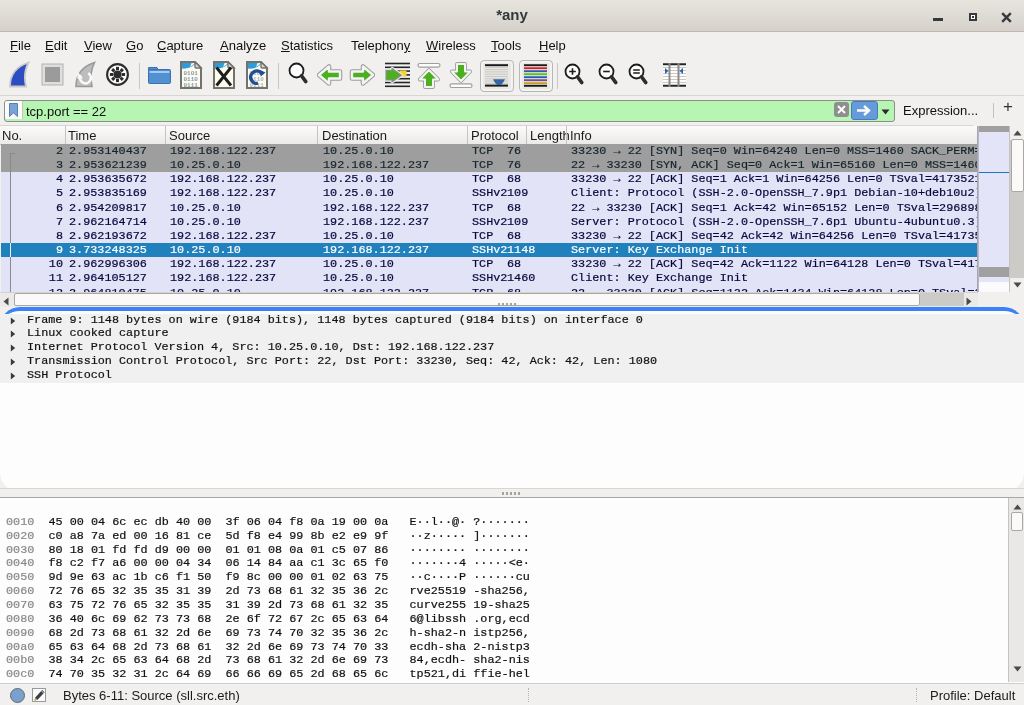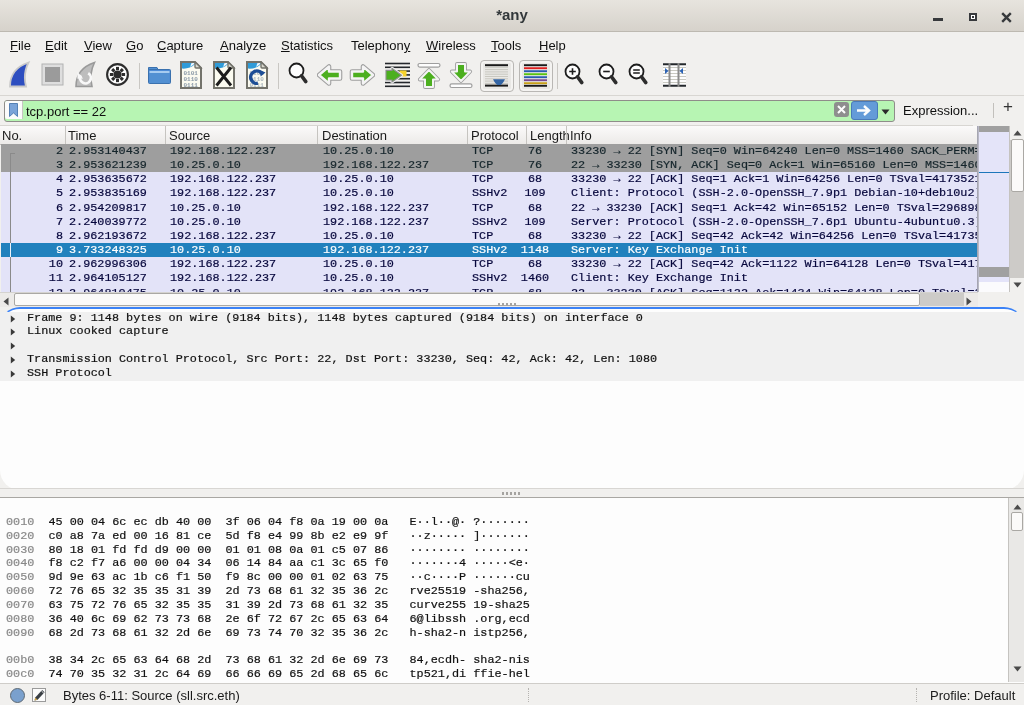--- a/index.html
+++ b/index.html
@@ -30,31 +30,31 @@
 #plheader span{position:absolute;top:2px;}
 #plheader i{position:absolute;top:0;width:1px;height:18px;background:#c6c4c0;font-style:normal;}
 #plist{left:1px;top:144px;width:977px;height:148px;background:#e3e3f8;overflow:hidden;}
 .prow{position:absolute;left:0;width:100%;height:14.15px;line-height:14.15px;white-space:pre;color:#06063c;}
 .prow span{position:absolute;top:0;}
 .prow .c0{left:0;width:62px;text-align:right;}
 .prow .c1{left:68px;}
 .prow .c2{left:169px;}
 .prow .c3{left:322px;}
 .prow .c4{left:471px;}
-.prow .c5{left:506px;width:56px;text-align:center;}
+.prow .c5{left:506px;width:56px;text-align:left;}
 .prow .c6{left:570px;}
 .grey{background:#9e9e9e;color:#16262c;}
 .sel{background:#2181bd;color:#fff;}
 #relline{left:10px;top:153px;width:1px;height:139px;background:#8a8a8a;}
 
 #minimap{left:978px;top:126px;width:31px;height:166px;background:#e4e4f9;border-left:1px solid #b9b9c6;}
 #vscroll1{left:1009px;top:126px;width:15px;height:166px;background:#eceae8;border-left:1px solid #c5c3c0;}
 #hscroll1{left:0;top:292px;width:978px;height:14px;background:#eceae8;border-top:1px solid #d5d3d0;}
 
-#details{left:0;top:307px;width:1024px;height:181px;background:#fdfdfd;border-top:2px solid #3b82f6;border-radius:20px;}
+#details{left:0;top:307px;width:1024px;height:181px;background:#fdfdfd;border-top:4px solid #3b82f6;border-radius:20px;}
 .drow{position:absolute;left:0;width:1024px;height:13.95px;line-height:13.95px;background:#f0f0f0;color:#111;white-space:pre;}
 
 #hexpane{left:0;top:497px;width:1024px;height:185px;background:#fdfdfd;border-top:1px solid #a9a7a3;}
 .hrow{position:absolute;left:6px;height:13.85px;line-height:13.85px;white-space:pre;color:#101010;}
 .hoff{color:#888;}
 .hsel{background:#2077b8;color:#fff;}
 
 #statusbar{left:0;top:683px;width:1024px;height:22px;background:#f1f0ee;border-top:1px solid #cfcdc9;font-size:13px;color:#1a1a1a;}
 </style></head>
 <body>
@@ -276,21 +276,21 @@
   <span style="left:530px">Length</span>
     <i style="left:566px"></i>
   <span style="left:570px">Info</span>
 </div>
 <div class="abs mono" id="plist">
   <div class="prow grey" style="top:0px"><span class="c0">2</span><span class="c1">2.953140437</span><span class="c2">192.168.122.237</span><span class="c3">10.25.0.10</span><span class="c4">TCP</span><span class="c5">76</span><span class="c6">33230 → 22 [SYN] Seq=0 Win=64240 Len=0 MSS=1460 SACK_PERM=1 TSv</span></div>
   <div class="prow grey" style="top:14.15px"><span class="c0">3</span><span class="c1">2.953621239</span><span class="c2">10.25.0.10</span><span class="c3">192.168.122.237</span><span class="c4">TCP</span><span class="c5">76</span><span class="c6">22 → 33230 [SYN, ACK] Seq=0 Ack=1 Win=65160 Len=0 MSS=1460 SACK</span></div>
   <div class="prow" style="top:28.3px"><span class="c0">4</span><span class="c1">2.953635672</span><span class="c2">192.168.122.237</span><span class="c3">10.25.0.10</span><span class="c4">TCP</span><span class="c5">68</span><span class="c6">33230 → 22 [ACK] Seq=1 Ack=1 Win=64256 Len=0 TSval=417352143 TS</span></div>
   <div class="prow" style="top:42.45px"><span class="c0">5</span><span class="c1">2.953835169</span><span class="c2">192.168.122.237</span><span class="c3">10.25.0.10</span><span class="c4">SSHv2</span><span class="c5">109</span><span class="c6">Client: Protocol (SSH-2.0-OpenSSH_7.9p1 Debian-10+deb10u2)</span></div>
   <div class="prow" style="top:56.6px"><span class="c0">6</span><span class="c1">2.954209817</span><span class="c2">10.25.0.10</span><span class="c3">192.168.122.237</span><span class="c4">TCP</span><span class="c5">68</span><span class="c6">22 → 33230 [ACK] Seq=1 Ack=42 Win=65152 Len=0 TSval=2968987017</span></div>
-  <div class="prow" style="top:70.75px"><span class="c0">7</span><span class="c1">2.240039772</span><span class="c2">10.25.0.10</span><span class="c3">192.168.122.237</span><span class="c4">SSHv2</span><span class="c5">109</span><span class="c6">Server: Protocol (SSH-2.0-OpenSSH_7.6p1 Ubuntu-4ubuntu0.3)</span></div>
+  <div class="prow" style="top:70.75px"><span class="c0">7</span><span class="c1">2.962164714</span><span class="c2">10.25.0.10</span><span class="c3">192.168.122.237</span><span class="c4">SSHv2</span><span class="c5">109</span><span class="c6">Server: Protocol (SSH-2.0-OpenSSH_7.6p1 Ubuntu-4ubuntu0.3)</span></div>
   <div class="prow" style="top:84.9px"><span class="c0">8</span><span class="c1">2.962193672</span><span class="c2">192.168.122.237</span><span class="c3">10.25.0.10</span><span class="c4">TCP</span><span class="c5">68</span><span class="c6">33230 → 22 [ACK] Seq=42 Ack=42 Win=64256 Len=0 TSval=417352143</span></div>
   <div class="prow sel" style="top:99.05px"><span class="c0">9</span><span class="c1">3.733248325</span><span class="c2">10.25.0.10</span><span class="c3">192.168.122.237</span><span class="c4">SSHv2</span><span class="c5">1148</span><span class="c6">Server: Key Exchange Init</span></div>
   <div class="prow" style="top:113.2px"><span class="c0">10</span><span class="c1">2.962996306</span><span class="c2">192.168.122.237</span><span class="c3">10.25.0.10</span><span class="c4">TCP</span><span class="c5">68</span><span class="c6">33230 → 22 [ACK] Seq=42 Ack=1122 Win=64128 Len=0 TSval=4173521</span></div>
   <div class="prow" style="top:127.35px"><span class="c0">11</span><span class="c1">2.964105127</span><span class="c2">192.168.122.237</span><span class="c3">10.25.0.10</span><span class="c4">SSHv2</span><span class="c5">1460</span><span class="c6">Client: Key Exchange Init</span></div>
   <div class="prow" style="top:141.5px"><span class="c0">12</span><span class="c1">2.964810475</span><span class="c2">10.25.0.10</span><span class="c3">192.168.122.237</span><span class="c4">TCP</span><span class="c5">68</span><span class="c6">22 → 33230 [ACK] Seq=1122 Ack=1434 Win=64128 Len=0 TSval=29689</span></div>
 </div>
 <div class="abs" id="relline"></div>
 <div class="abs" style="left:10px;top:153px;width:5px;height:1px;background:#8a8a8a;"></div>
 <div class="abs" style="left:10px;top:243px;width:1px;height:14px;background:#eaf2fa;"></div>
 <div class="abs" style="left:977px;top:126px;width:1px;height:166px;background:#a6a6b2;"></div>
@@ -325,41 +325,42 @@
 </div>
 <div class="abs mono" id="details">
   <div class="drow" style="top:2.50px"><svg class="tri" width="8" height="10" viewBox="0 0 8 10" style="position:absolute;left:9px;top:2px">
         <path d="M1.8,1.6 L6.2,5 L1.8,8.4 Z" fill="#3a3a3a"></path>
       </svg><span style="position:absolute;left:27px">Frame 9: 1148 bytes on wire (9184 bits), 1148 bytes captured (9184 bits) on interface 0</span></div>
   <div class="drow" style="top:16.45px"><svg class="tri" width="8" height="10" viewBox="0 0 8 10" style="position:absolute;left:9px;top:2px">
         <path d="M1.8,1.6 L6.2,5 L1.8,8.4 Z" fill="#3a3a3a"></path>
       </svg><span style="position:absolute;left:27px">Linux cooked capture</span></div>
   <div class="drow" style="top:30.40px"><svg class="tri" width="8" height="10" viewBox="0 0 8 10" style="position:absolute;left:9px;top:2px">
         <path d="M1.8,1.6 L6.2,5 L1.8,8.4 Z" fill="#3a3a3a"></path>
-      </svg></div>
+      </svg><span style="position:absolute;left:27px">Internet Protocol Version 4, Src: 10.25.0.10, Dst: 192.168.122.237</span></div>
   <div class="drow" style="top:44.35px"><svg class="tri" width="8" height="10" viewBox="0 0 8 10" style="position:absolute;left:9px;top:2px">
         <path d="M1.8,1.6 L6.2,5 L1.8,8.4 Z" fill="#3a3a3a"></path>
       </svg><span style="position:absolute;left:27px">Transmission Control Protocol, Src Port: 22, Dst Port: 33230, Seq: 42, Ack: 42, Len: 1080</span></div>
   <div class="drow" style="top:58.30px"><svg class="tri" width="8" height="10" viewBox="0 0 8 10" style="position:absolute;left:9px;top:2px">
         <path d="M1.8,1.6 L6.2,5 L1.8,8.4 Z" fill="#3a3a3a"></path>
       </svg><span style="position:absolute;left:27px">SSH Protocol</span></div>
 </div>
 <div class="abs" id="splitter" style="left:0;top:488px;width:1024px;height:9px;background:#f1f0ee;border-top:1px solid #d8d6d3;box-sizing:border-box;">
   <div class="abs" style="left:502px;top:3px;width:18px;height:3px;background:repeating-linear-gradient(90deg,#a5a3a0 0 2px,transparent 2px 4px);"></div>
 </div>
 <div class="abs mono" id="hexpane">
   <div class="hrow" style="top:17.85px"><span class="hoff">0010</span>  45 00 04 6c ec db 40 00  3f 06 04 f8 0a 19 00 0a   E··l··@· ?·······</div>
   <div class="hrow" style="top:31.70px"><span class="hoff">0020</span>  c0 a8 7a ed 00 16 81 ce  5d f8 e4 99 8b e2 e9 9f   ··z····· ]·······</div>
   <div class="hrow" style="top:45.55px"><span class="hoff">0030</span>  80 18 01 fd fd d9 00 00  01 01 08 0a 01 c5 07 86   ········ ········</div>
   <div class="hrow" style="top:59.40px"><span class="hoff">0040</span>  f8 c2 f7 a6 00 00 04 34  06 14 84 aa c1 3c 65 f0   ·······4 ·····&lt;e·</div>
   <div class="hrow" style="top:73.25px"><span class="hoff">0050</span>  9d 9e 63 ac 1b c6 f1 50  f9 8c 00 00 01 02 63 75   ··c····P ······cu</div>
   <div class="hrow" style="top:87.10px"><span class="hoff">0060</span>  72 76 65 32 35 35 31 39  2d 73 68 61 32 35 36 2c   rve25519 -sha256,</div>
   <div class="hrow" style="top:100.95px"><span class="hoff">0070</span>  63 75 72 76 65 32 35 35  31 39 2d 73 68 61 32 35   curve255 19-sha25</div>
   <div class="hrow" style="top:114.80px"><span class="hoff">0080</span>  36 40 6c 69 62 73 73 68  2e 6f 72 67 2c 65 63 64   6@libssh .org,ecd</div>
   <div class="hrow" style="top:128.65px"><span class="hoff">0090</span>  68 2d 73 68 61 32 2d 6e  69 73 74 70 32 35 36 2c   h-sha2-n istp256,</div>
+  <div class="hrow" style="top:142.50px"><span class="hoff">00a0</span>  65 63 64 68 2d 73 68 61  32 2d 6e 69 73 74 70 33   ecdh-sha 2-nistp3</div>
   <div class="hrow" style="top:156.35px"><span class="hoff">00b0</span>  38 34 2c 65 63 64 68 2d  73 68 61 32 2d 6e 69 73   84,ecdh- sha2-nis</div>
   <div class="hrow" style="top:170.20px"><span class="hoff">00c0</span>  74 70 35 32 31 2c 64 69  66 66 69 65 2d 68 65 6c   tp521,di ffie-hel</div>
   <div class="abs" style="left:1008px;top:0;width:16px;height:184px;background:#e9e8e6;border-left:1px solid #c5c3c0;box-sizing:border-box;">
     <svg class="abs" style="left:4px;top:6px" width="9" height="6" viewBox="0 0 9 6">
         <path d="M0.5,5.5 h8 l-4,-5 z" fill="#4a4a4a"></path>
       </svg>
     <div class="abs" style="left:1.5px;top:14px;width:12px;height:19px;background:#fbfaf9;border:1px solid #aaa8a4;border-radius:2px;box-sizing:border-box;"></div>
     <svg class="abs" style="left:4px;top:168px" width="9" height="6" viewBox="0 0 9 6">
         <path d="M0.5,0.5 h8 l-4,5 z" fill="#4a4a4a"></path>
       </svg>

